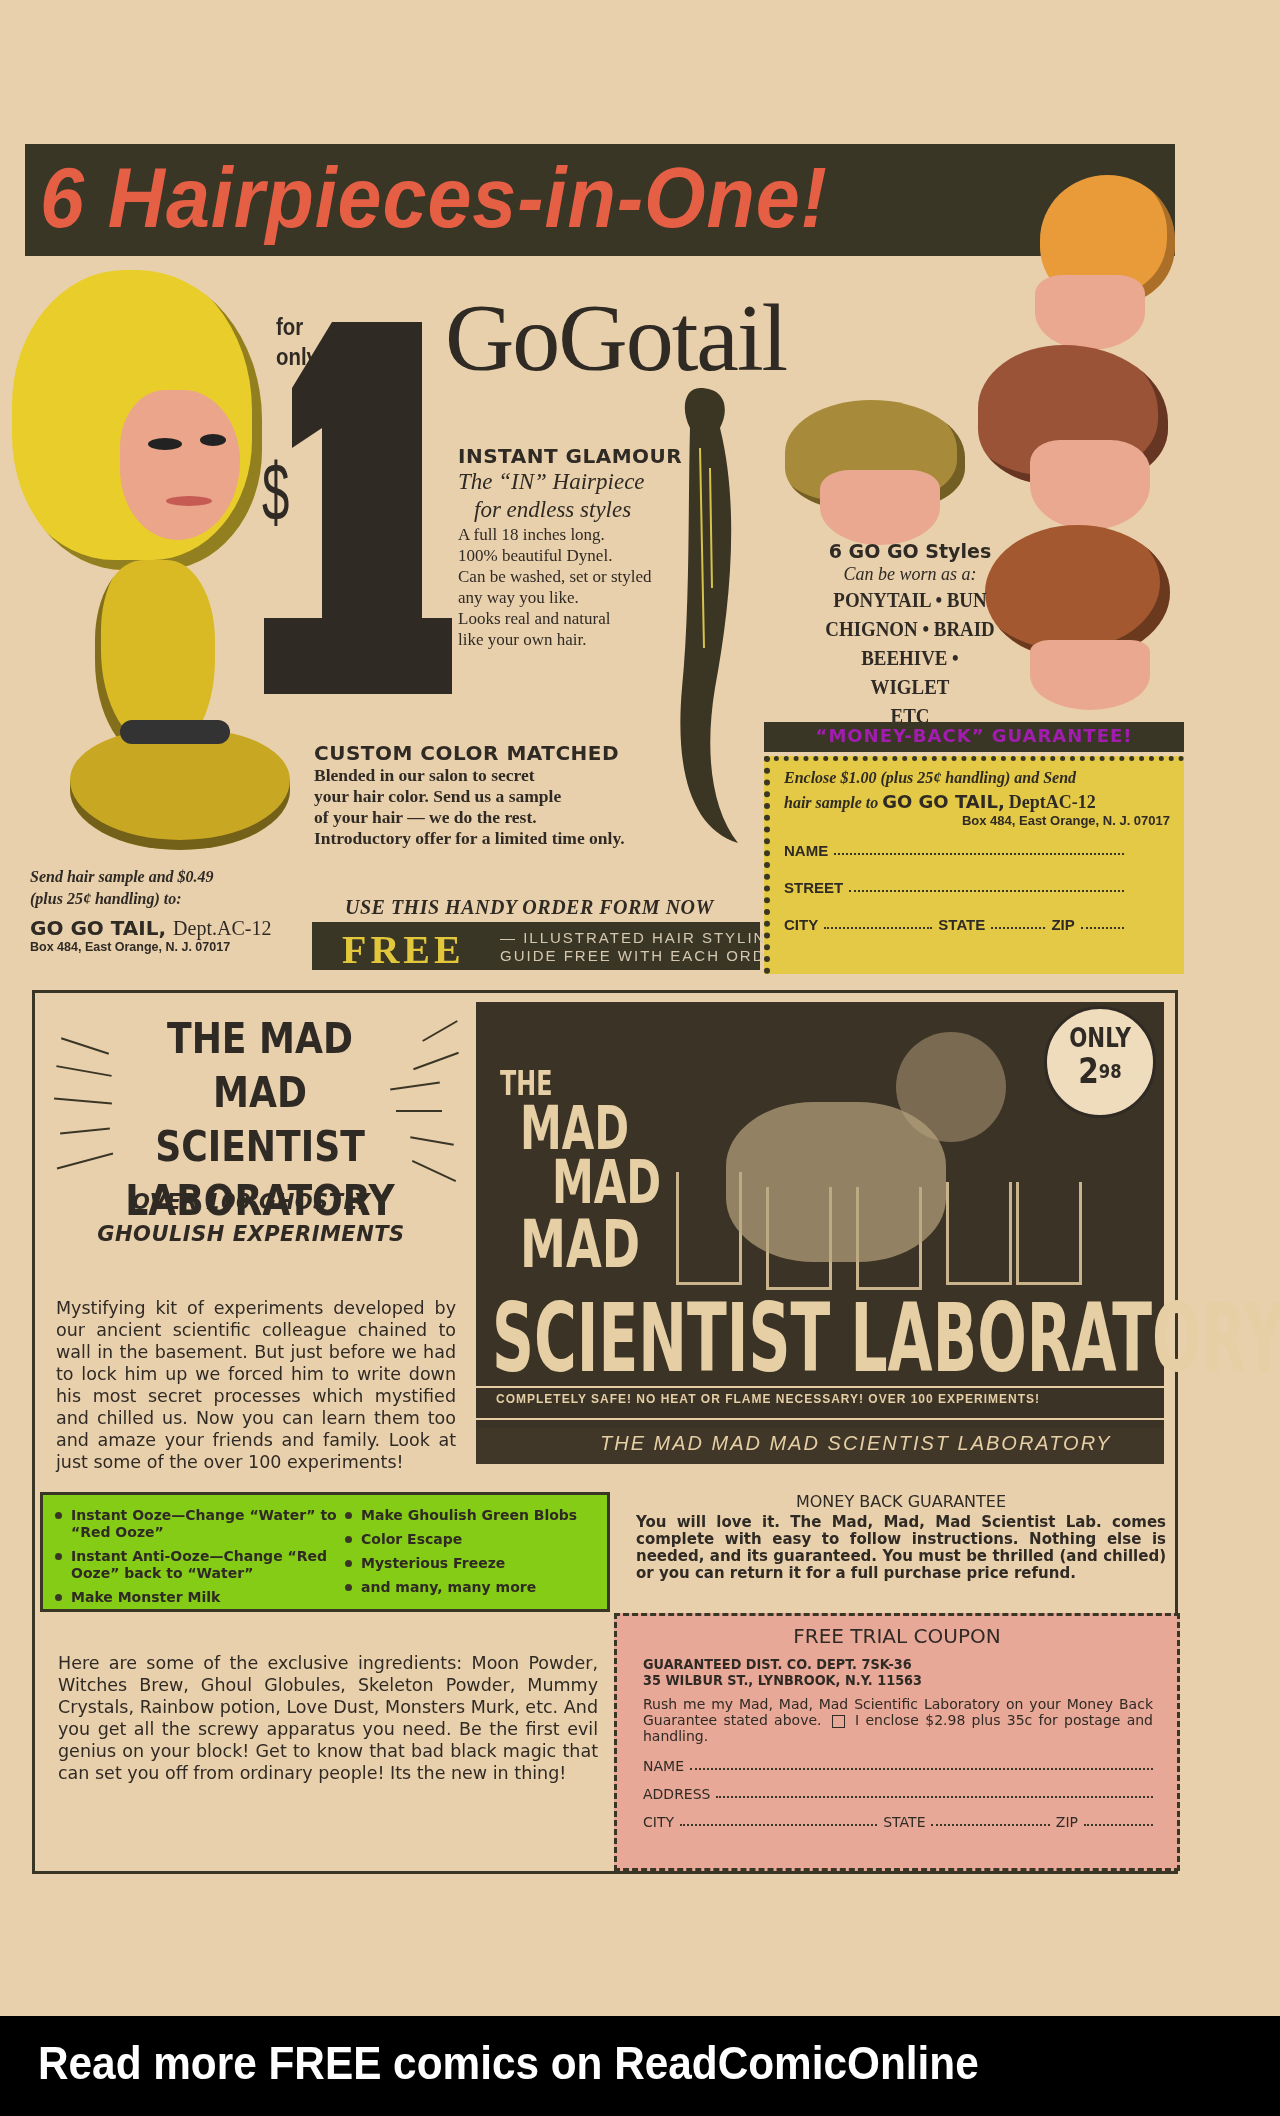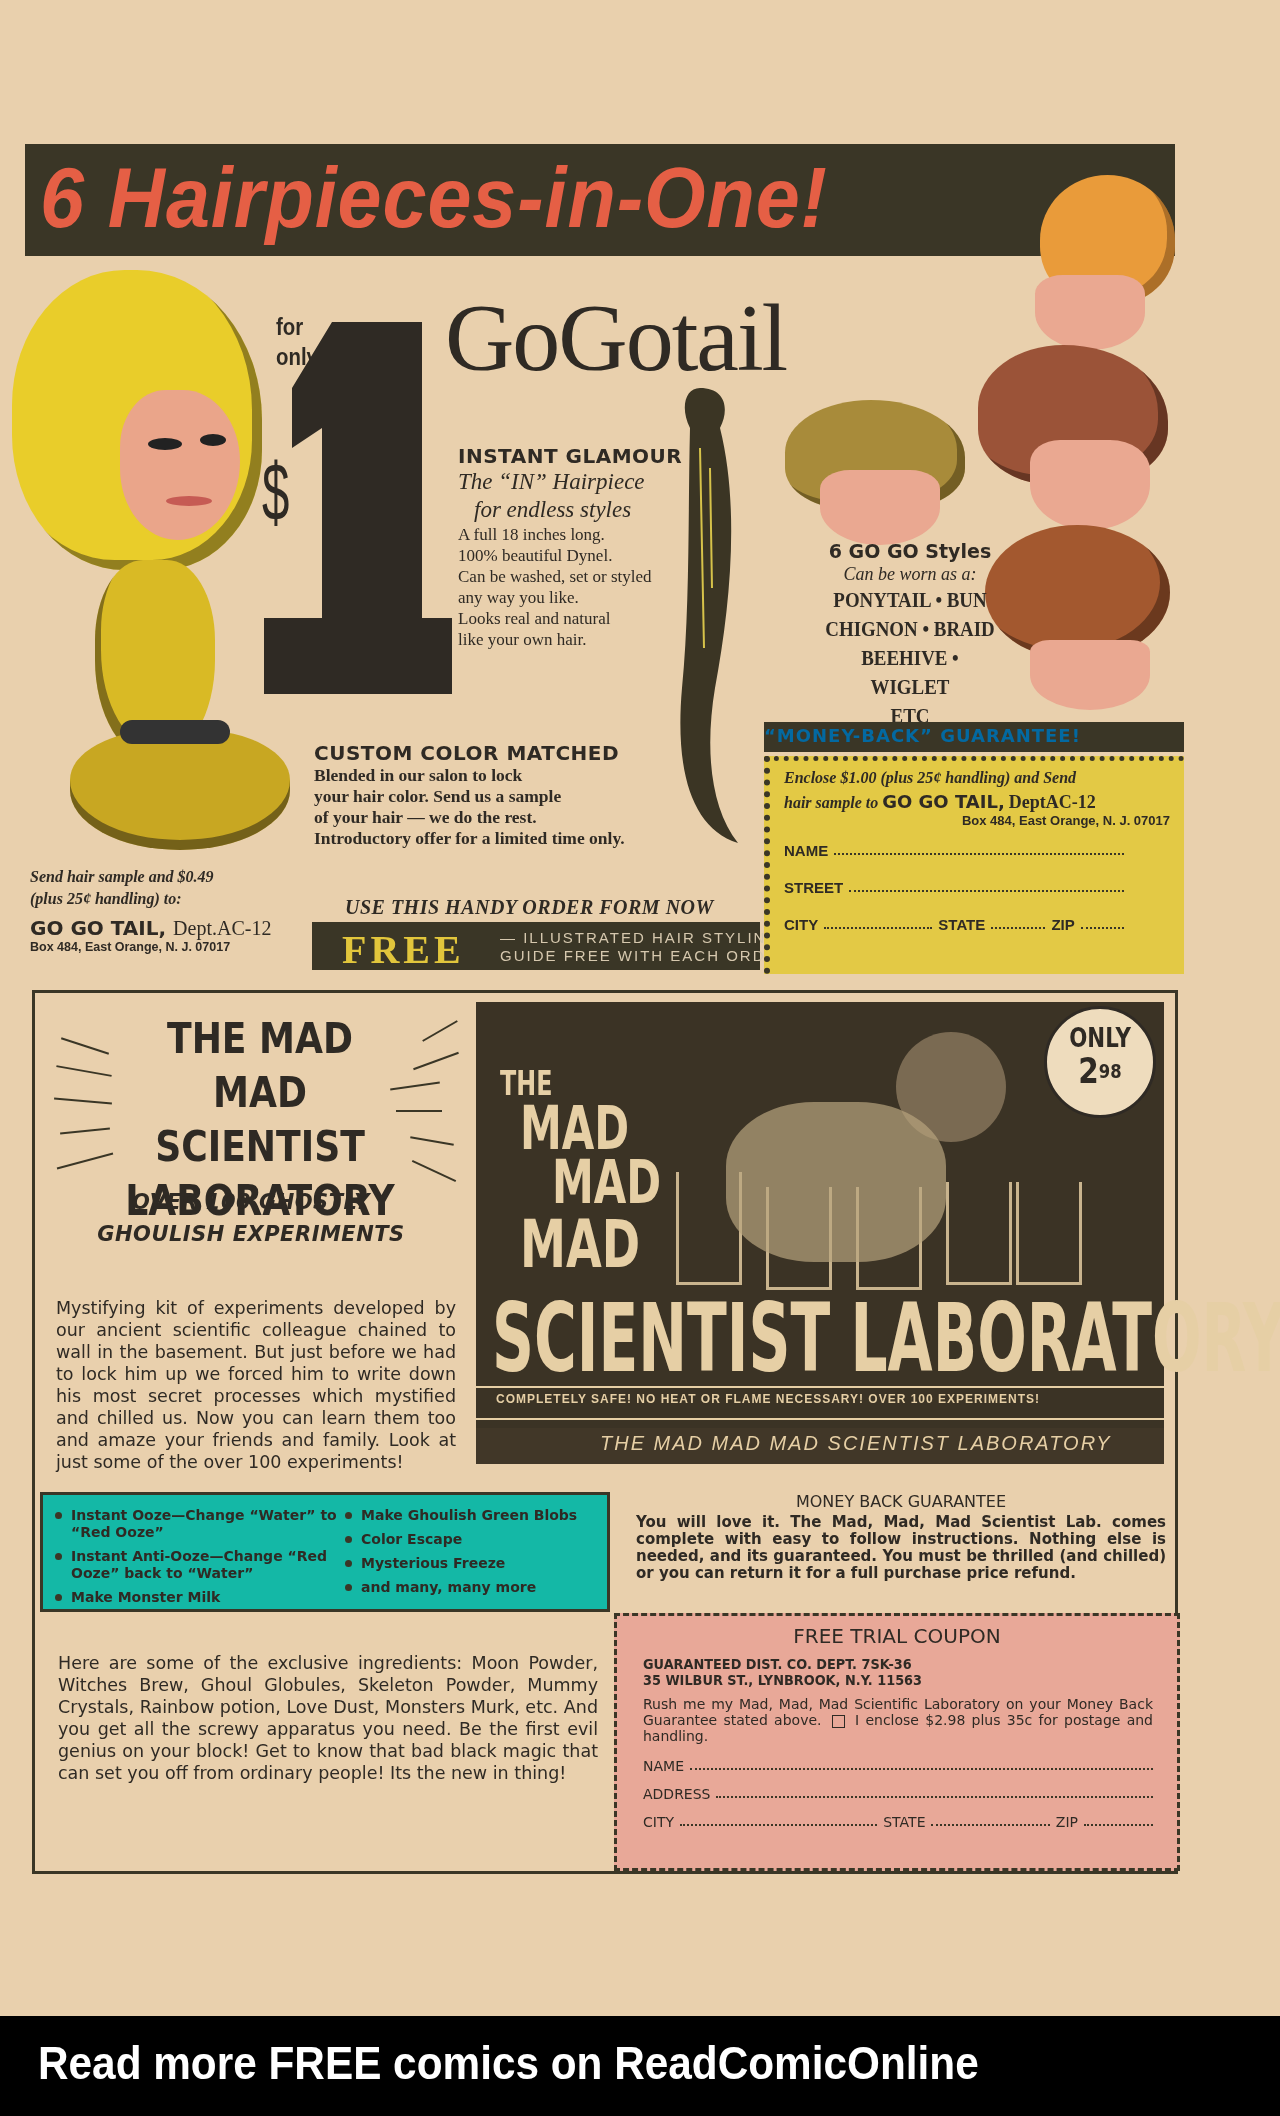--- a/index.html
+++ b/index.html
@@ -43,21 +43,21 @@
   .free-bar{left:312px;top:922px;width:448px;height:48px;background:#3a3626;}
   .free-word{left:342px;top:926px;font-family:"Liberation Serif",serif;font-weight:bold;font-size:40px;color:#e2c63c;letter-spacing:4px;}
   .free-sub{left:500px;top:929px;font-size:15px;line-height:18px;color:#d6c8ae;letter-spacing:2px;font-family:"Liberation Sans",sans-serif;}
   .send{left:30px;top:866px;width:300px;}
   .send .it{font-family:"Liberation Serif",serif;font-style:italic;font-weight:bold;font-size:16px;line-height:22px;}
   .send .co{font-family:"DejaVu Sans",sans-serif;font-weight:bold;font-size:20px;margin-top:6px;}
   .send .co span{font-family:"Liberation Serif",serif;font-weight:normal;font-size:20px;}
   .send .addr{font-family:"Liberation Sans",sans-serif;font-weight:bold;font-size:12.5px;}
   
   .mb-bar{left:764px;top:722px;width:420px;height:30px;background:#3a3626;}
-  .mb-text{left:764px;top:725px;width:420px;text-align:left;color:#0369a1;font-family:"DejaVu Sans",sans-serif;font-weight:bold;font-size:18px;letter-spacing:1px;}
+  .mb-text{left:764px;top:725px;width:420px;text-align:center;color:#a21caf;font-family:"DejaVu Sans",sans-serif;font-weight:bold;font-size:18px;letter-spacing:1px;}
   .coupon1{left:764px;top:756px;width:420px;height:218px;background:#e3c945;border-left:6px dotted #3a3626;border-top:5px dotted #3a3626;box-sizing:border-box;}
   .c1-line{font-family:"Liberation Serif",serif;font-style:italic;font-weight:bold;font-size:16px;}
   .c1-co{font-family:"DejaVu Sans",sans-serif;font-weight:bold;font-size:18px;font-style:normal;}
   .c1-addr{font-family:"Liberation Sans",sans-serif;font-weight:bold;font-size:13px;}
   .field{font-family:"Liberation Sans",sans-serif;font-weight:bold;font-size:15px;display:flex;align-items:flex-end;gap:6px;}
   .dots{flex:1;border-bottom:2px dotted #3a3626;height:1px;margin-bottom:4px;}
   
   .lower-frame{left:32px;top:990px;width:1146px;height:884px;border:3px solid #3a3626;box-sizing:border-box;}
   .lab-title{left:90px;top:1012px;width:340px;text-align:center;font-family:"DejaVu Sans",sans-serif;font-weight:bold;font-size:42px;line-height:54px;transform:scaleX(.86);transform-origin:center;}
   .ray{position:absolute;height:2px;background:#3a3626;}
@@ -67,21 +67,21 @@
   .lab-photo{left:476px;top:1002px;width:688px;height:460px;background:#3b3325;}
   .photo-title{font-family:"DejaVu Sans",sans-serif;font-weight:bold;color:#e6cfa5;transform:scaleX(.7);transform-origin:left;line-height:1;}
   .only{left:1044px;top:1006px;width:112px;height:112px;border-radius:50%;background:#eedcbd;border:3px solid #2f2a24;text-align:center;box-sizing:border-box;}
   .only .o1{font-family:"DejaVu Sans",sans-serif;font-weight:bold;font-size:26px;margin-top:14px;transform:scaleX(.82);}
   .only .o2{font-family:"DejaVu Sans",sans-serif;font-weight:bold;font-size:36px;line-height:36px;transform:scaleX(.82);}
   .only sup{font-size:20px;vertical-align:top;}
   .photo-strip{left:476px;top:1386px;width:688px;height:30px;border-top:2px solid #e6cfa5;border-bottom:2px solid #e6cfa5;}
   .strip-text{left:496px;top:1392px;font-size:12px;font-weight:bold;color:#e6cfa5;letter-spacing:1px;white-space:nowrap;}
   .box-bottom{left:476px;top:1428px;width:688px;height:36px;background:#413728;}
   .box-bottom-text{left:600px;top:1432px;font-size:20px;color:#e6cfa5;font-style:italic;letter-spacing:2px;white-space:nowrap;}
-  .exp-box{left:40px;top:1492px;width:570px;height:120px;background:#14b8a6;border:3px solid #3a3626;box-sizing:border-box;}
+  .exp-box{left:40px;top:1492px;width:570px;height:120px;background:#84cc16;border:3px solid #3a3626;box-sizing:border-box;}
   .exp-col{position:absolute;top:12px;font-family:"DejaVu Sans",sans-serif;font-weight:bold;font-size:14px;line-height:17px;}
   .exp-col li{list-style:none;margin-bottom:7px;padding-left:18px;position:relative;}
   .exp-col li::before{content:"";position:absolute;left:2px;top:5px;width:7px;height:7px;background:#3a3626;border-radius:50%;}
   .mbg{left:636px;top:1492px;width:530px;}
   .mbg .h{font-family:"DejaVu Sans",sans-serif;font-weight:normal;font-size:16px;text-align:center;margin-bottom:3px;}
   .mbg .b{font-family:"DejaVu Sans",sans-serif;font-weight:bold;font-size:15px;line-height:17px;text-align:justify;}
   .ingredients{left:58px;top:1652px;width:540px;}
   .coupon2{left:614px;top:1613px;width:566px;height:258px;background:#e8a898;border:3px dashed #3a3626;box-sizing:border-box;}
   .c2-title{font-family:"DejaVu Sans",sans-serif;font-size:20px;text-align:center;margin-top:8px;}
   .c2-co{font-family:"DejaVu Sans",sans-serif;font-weight:bold;font-size:14px;line-height:16px;margin:8px 0 0 26px;transform:scaleX(.92);transform-origin:left;}
@@ -148,21 +148,21 @@
     <div class="t">6 GO GO Styles</div>
     <div class="s">Can be worn as a:</div>
     <div class="l">PONYTAIL • BUN</div>
     <div class="l">CHIGNON • BRAID</div>
     <div class="l">BEEHIVE • WIGLET</div>
     <div class="l">ETC</div>
   </div>
 
   <div class="abs custom">
     <div class="h-bold" style="">CUSTOM COLOR MATCHED</div>
-    <div class="serif">Blended in our salon to lock</div>
+    <div class="serif">Blended in our salon to secret</div>
     <div class="serif">your hair color. Send us a sample</div>
     <div class="serif">of your hair — we do the rest.</div>
     <div class="serif">Introductory offer for a limited time only.</div>
   </div>
 
   <div class="abs use-form">USE THIS HANDY  ORDER FORM NOW</div>
   <div class="abs free-bar"></div>
   <div class="abs free-word">FREE</div>
   <div class="abs free-sub">
     <div>— ILLUSTRATED HAIR STYLING</div>

